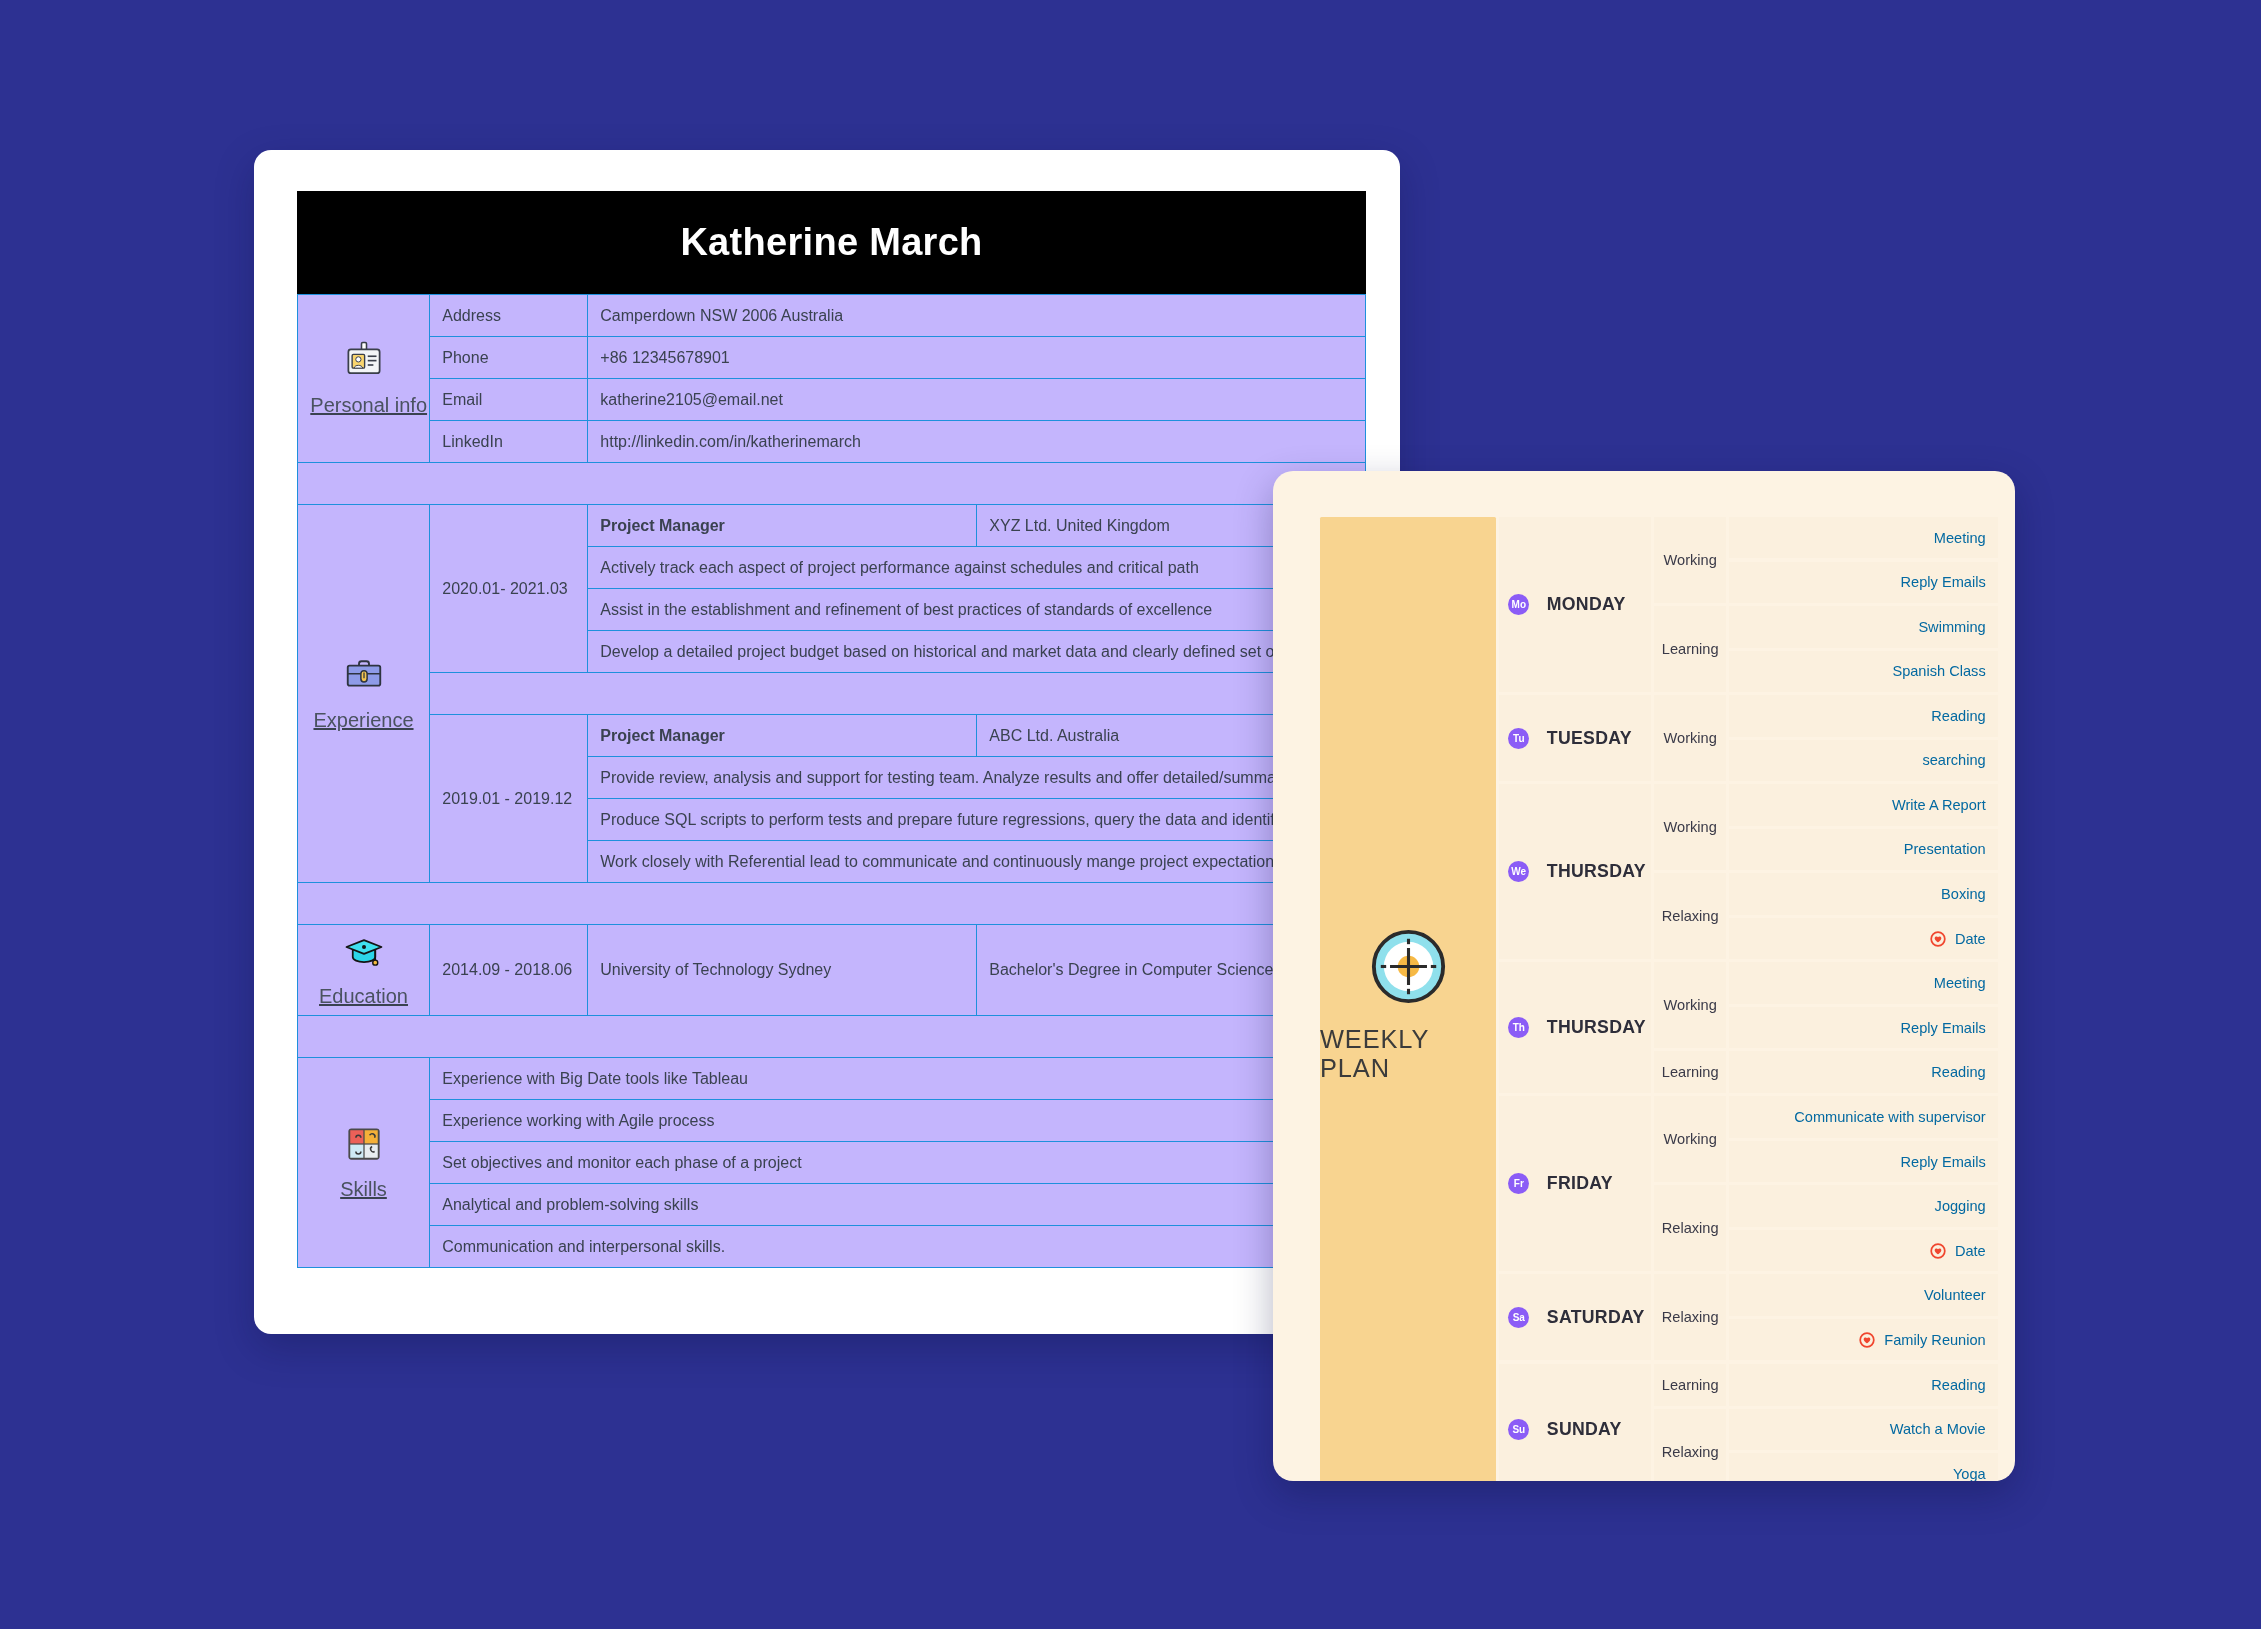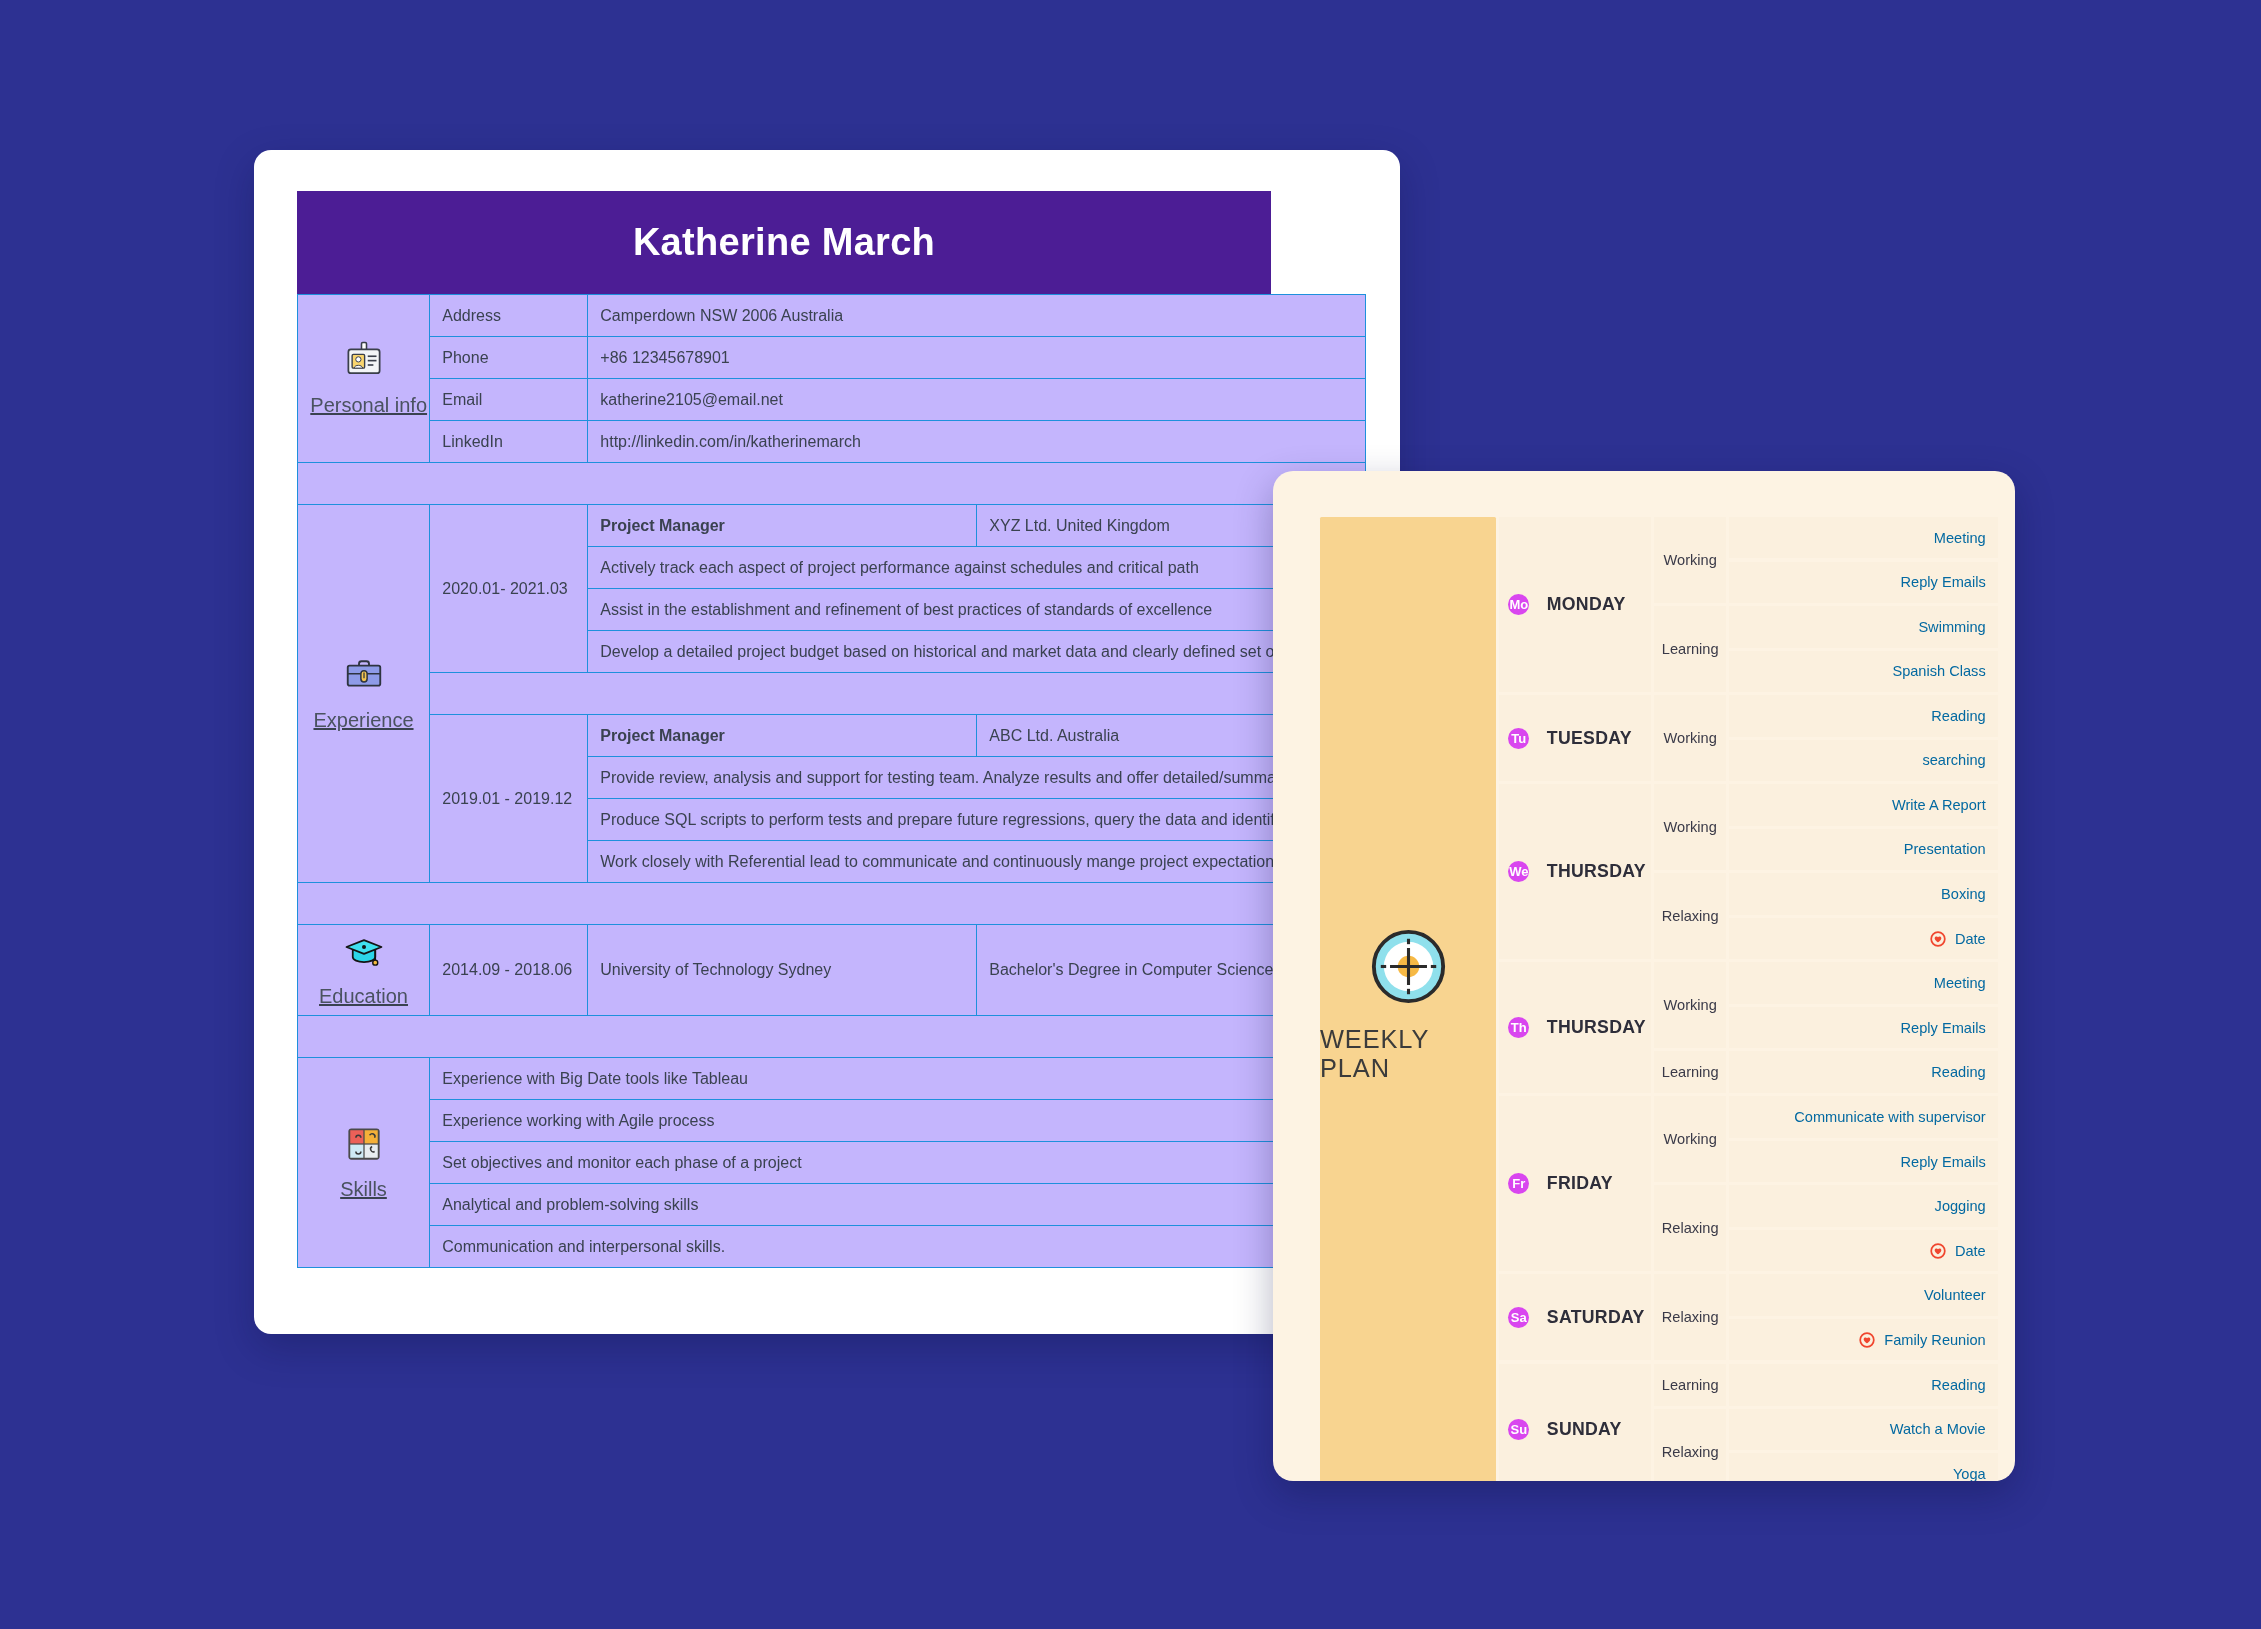--- a/index.html
+++ b/index.html
@@ -24,25 +24,25 @@
     box-shadow: 0 14px 38px rgba(10,14,60,.28);
     overflow: hidden;
   }
   .resume-inner {
     position: absolute;
     left: 43px; top: 41px;
     width: 1231px;
   }
   .resume-banner {
     height: 103px;
-    background: #4c1d95;
+    background: #000000;
     display: flex;
     align-items: center;
     justify-content: center;
-    width: 974px;
+    width: 1069px;
   }
   .resume-banner h1 {
     color: #fff;
     font-size: 38px;
     font-weight: 700;
     letter-spacing: 0.3px;
   }
 
   table.rs { border-collapse: collapse; width: 1069px; table-layout: fixed; }
   table.rs td {
@@ -119,23 +119,23 @@
     width: 152px;
     background: #FBF0DE;
     display: flex;
     align-items: center;
     gap: 8.5px;
     padding-left: 9.2px;
   }
   .day-badge {
     width: 21px; height: 21px;
     border-radius: 50%;
-    background: #d946ef;
+    background: #8b5cf6;
     color: #fff;
-    font-size: 13px;
+    font-size: 10px;
     font-weight: 700;
     display: flex; align-items: center; justify-content: center;
     flex: 0 0 auto;
   }
   .day-name {
     font-size: 17.7px;
     font-weight: 700;
     color: #2E2E3A;
     letter-spacing: 0.3px;
     margin-left: 9px;

